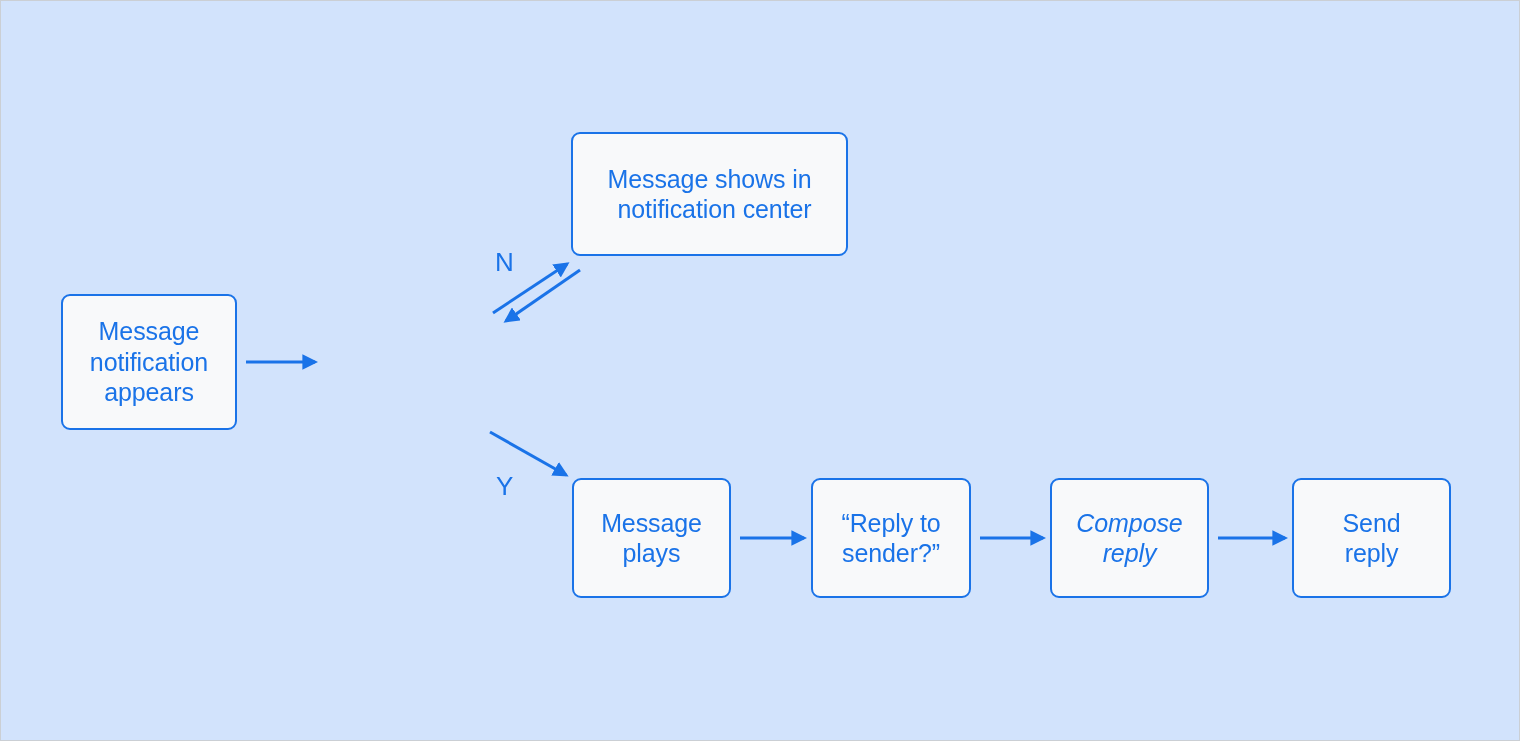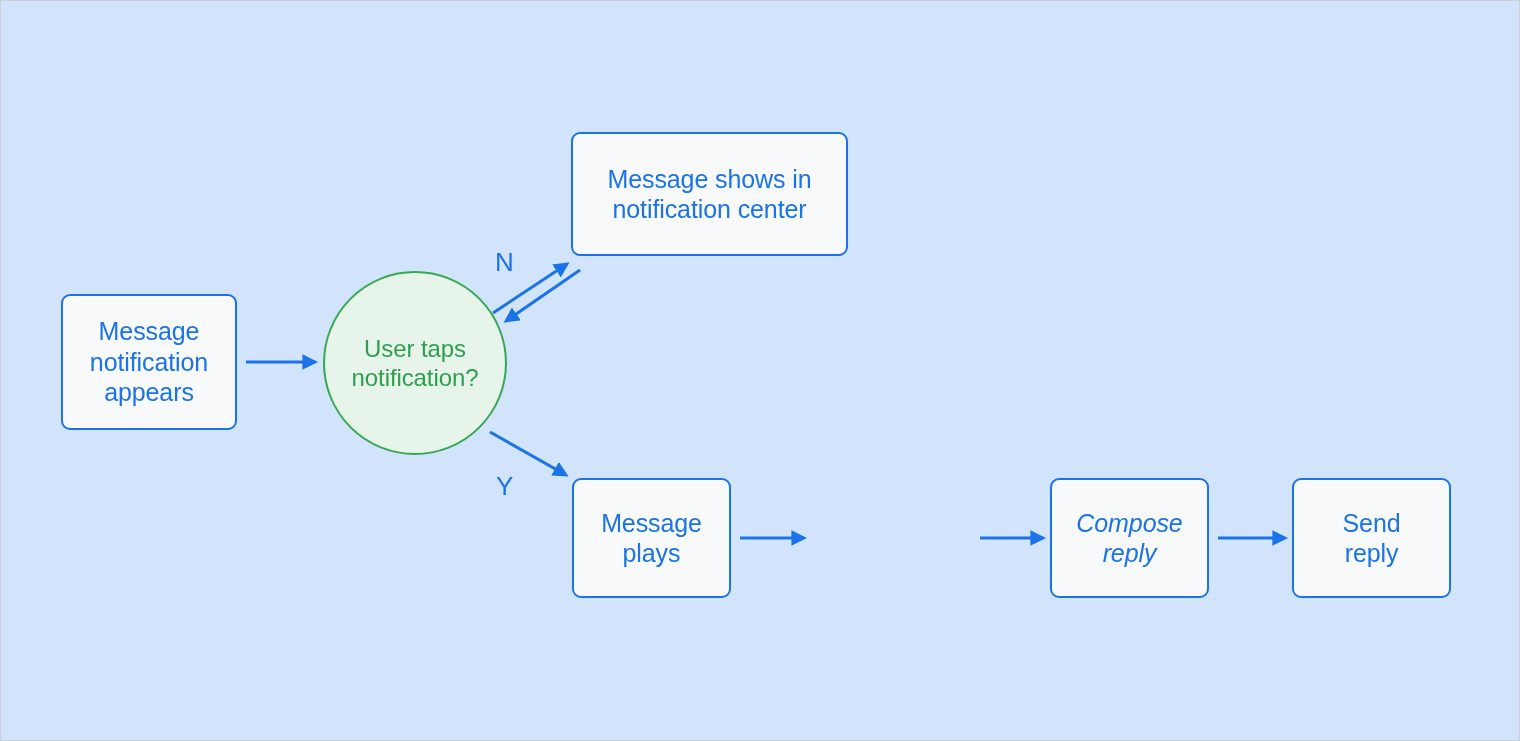--- a/index.html
+++ b/index.html
@@ -83,35 +83,35 @@
         <line x1="1217" y1="537" x2="1284" y2="537" marker-end="url(#arrowhead)"></line>
       </g>
   </svg>
 
   <div class="node process" style="left:60px; top:293px; width:176px; height:136px;">
     <span>Message
 notification
 appears</span>
   </div>
 
-  <div class="node decision" style="left:322px; top:270px; width:184px; height:184px;">
-    <span>User taps
-notification?</span>
-  </div>
 
-  <div class="node process" style="left:570px; top:131px; width:277px; height:124px;">
+  <div class="node process" style="left:570px; top:131px; width:277px; height:124px;text-align:right;">
     <span>Message shows in
 notification center</span>
   </div>
 
   <div class="node process" style="left:571px; top:477px; width:159px; height:120px;">
     <span>Message
 plays</span>
   </div>
 
+  <div class="node process" style="left:810px; top:477px; width:160px; height:120px;">
+    <span>“Reply to
+sender?”</span>
+  </div>
 
   <div class="node process" style="left:1049px; top:477px; width:159px; height:120px;font-style:italic;">
     <span>Compose
 reply</span>
   </div>
 
   <div class="node process" style="left:1291px; top:477px; width:159px; height:120px;">
     <span>Send
 reply</span>
   </div>

